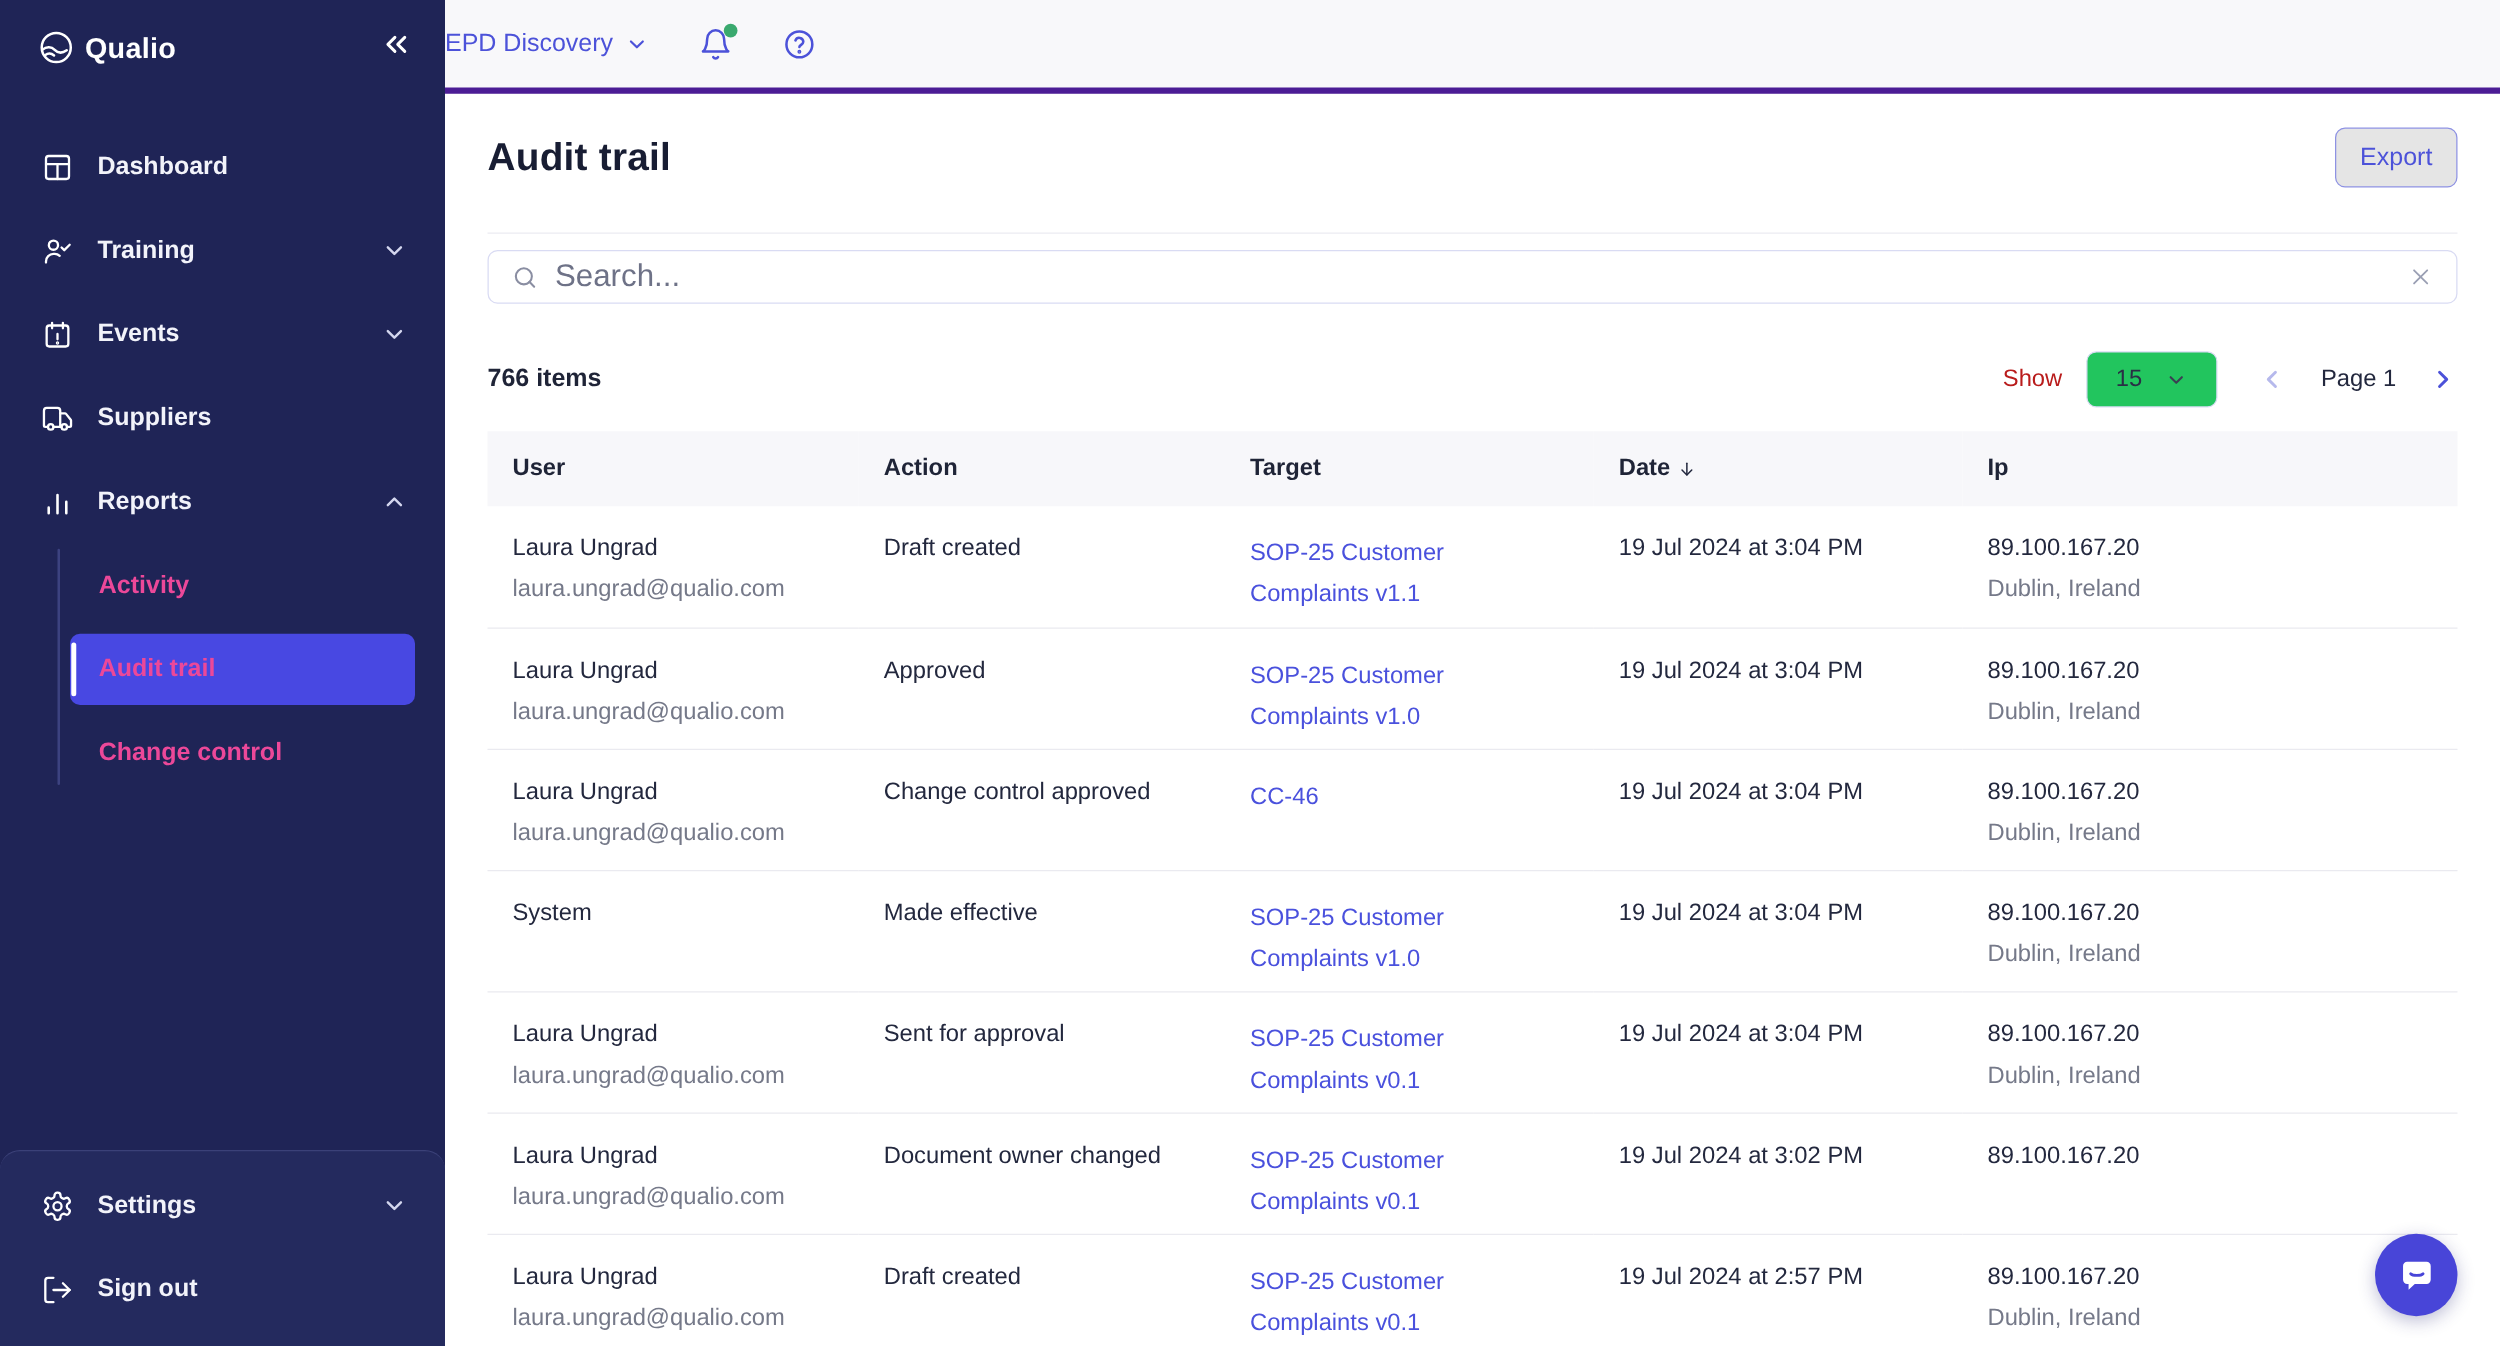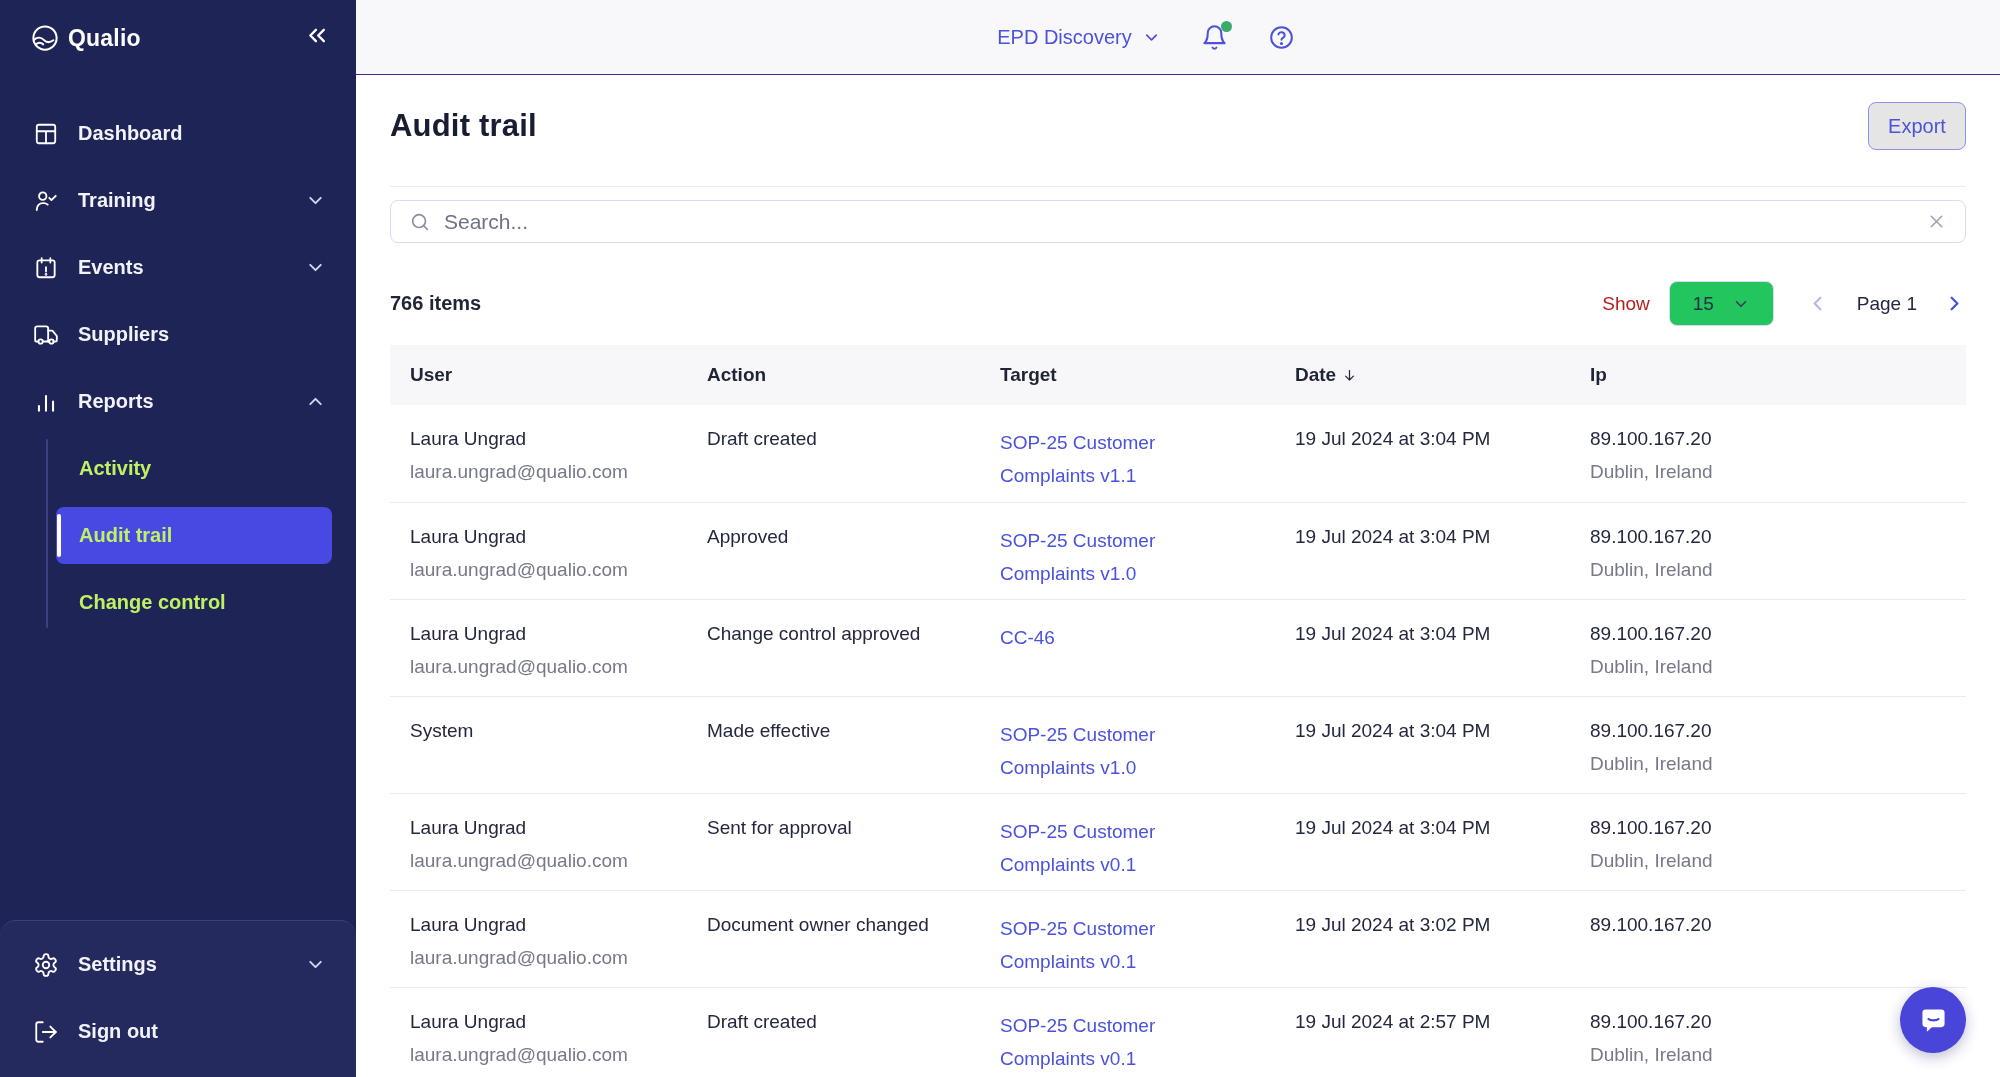--- a/index.html
+++ b/index.html
@@ -18,48 +18,48 @@
   .brand-name{font-size:23px;font-weight:700;letter-spacing:.2px;color:#fff;}
   .collapse-btn{position:absolute;right:26px;top:22px;background:none;border:none;color:#fff;cursor:pointer;line-height:0;}
   .nav{margin-top:24px;}
   .nav-item{display:flex;align-items:center;height:67px;padding:0 30px 0 33px;gap:19px;
     font-size:20px;font-weight:600;color:#f2f3fa;cursor:pointer;}
   .nav-item .chev{margin-left:auto;color:#d3d6ee;line-height:0;}
   .nav-icon{line-height:0;flex:0 0 26px;}
   .subnav{position:relative;padding-bottom:2px;}
   .tree{position:absolute;left:46px;top:4px;bottom:10px;width:2px;background:#3c4280;border-radius:2px;}
   .sub-item{position:relative;display:flex;align-items:center;height:67px;padding-left:79px;
-    font-size:20px;font-weight:600;color:#bef264;cursor:pointer;}
+    font-size:20px;font-weight:600;color:#ec4899;cursor:pointer;}
   .sub-item .label{position:relative;z-index:2;}
   .sub-item.active .pill{position:absolute;left:56px;right:24px;top:5px;height:57px;
     background:var(--selected-bg);border-radius:8px;z-index:0;}
   .sub-item.active .active-bar{position:absolute;left:57px;top:12px;width:4px;height:43px;background:#fff;border-radius:3px;z-index:1;}
   .analytics-item{margin-top:9px;}
   .sidebar-footer{position:absolute;left:0;right:0;bottom:0;height:157px;background:var(--sidebar-footer-bg);
     border-top:1px solid #3b4178;border-radius:16px 16px 0 0;padding-top:10px;margin-top:13px;}
 
   
   .main{position:absolute;left:356px;top:0;width:1644px;height:1077px;background:#fff;}
-  .topbar{height:75px;background:#f8f8fa;border-bottom:1px solid #4c1d95;display:flex;align-items:center;
-    justify-content:center;padding-right:64px;}
+  .topbar{height:75px;background:#f8f8fa;border-bottom:5px solid #4c1d95;display:flex;align-items:center;
+    justify-content:flex-start;padding-right:64px;}
   .workspace{display:flex;align-items:center;gap:10px;color:var(--accent);font-size:20px;font-weight:500;
     cursor:pointer;background:none;border:none;}
   .icon-btn{background:none;border:none;color:var(--accent);cursor:pointer;position:relative;margin-left:40px;line-height:0;}
   .badge-dot{position:absolute;top:-3px;right:-4px;width:11px;height:11px;border-radius:50%;background:var(--dot);}
 
   .content{padding:0 34px;}
   .page-head{display:flex;align-items:center;justify-content:space-between;padding-top:27px;height:75px;}
   .page-title{font-size:31px;font-weight:700;color:#181d33;letter-spacing:.2px;}
   .export-btn{width:98px;height:48px;border:1px solid #8e92e3;border-radius:8px;background:#e5e5e5;
     color:var(--accent);font-size:20px;font-weight:500;cursor:pointer;font-family:inherit;}
   .divider{height:1px;background:#ececf2;margin-top:36px;}
 
   .search-row{margin-top:13px;height:43px;border:1px solid #d9dbf3;border-radius:8px;display:flex;
     align-items:center;padding:0 18px;gap:13px;background:#fff;}
-  .search-input{flex:1;border:none;outline:none;font-size:21px;color:#15803d;font-family:inherit;background:transparent;}
+  .search-input{flex:1;border:none;outline:none;font-size:25px;color:#15803d;font-family:inherit;background:transparent;}
   .search-input::placeholder{color:#6e7287;}
   .search-clear{background:none;border:none;cursor:pointer;line-height:0;}
 
   .meta-row{margin-top:38px;display:flex;align-items:center;justify-content:space-between;height:45px;}
   .items-count{font-size:20px;font-weight:700;color:#1f2437;}
   .pager{display:flex;align-items:center;}
   .show-label{font-size:19px;color:#b91c1c;margin-right:19px;}
   .page-size-select{width:105px;height:45px;border:1px solid #d9dbf3;border-radius:8px;display:flex;
     align-items:center;justify-content:center;gap:18px;font-size:19px;color:#2a2f45;background:#22c55e;cursor:pointer;}
   .pg-btn{background:none;border:none;cursor:pointer;line-height:0;}

